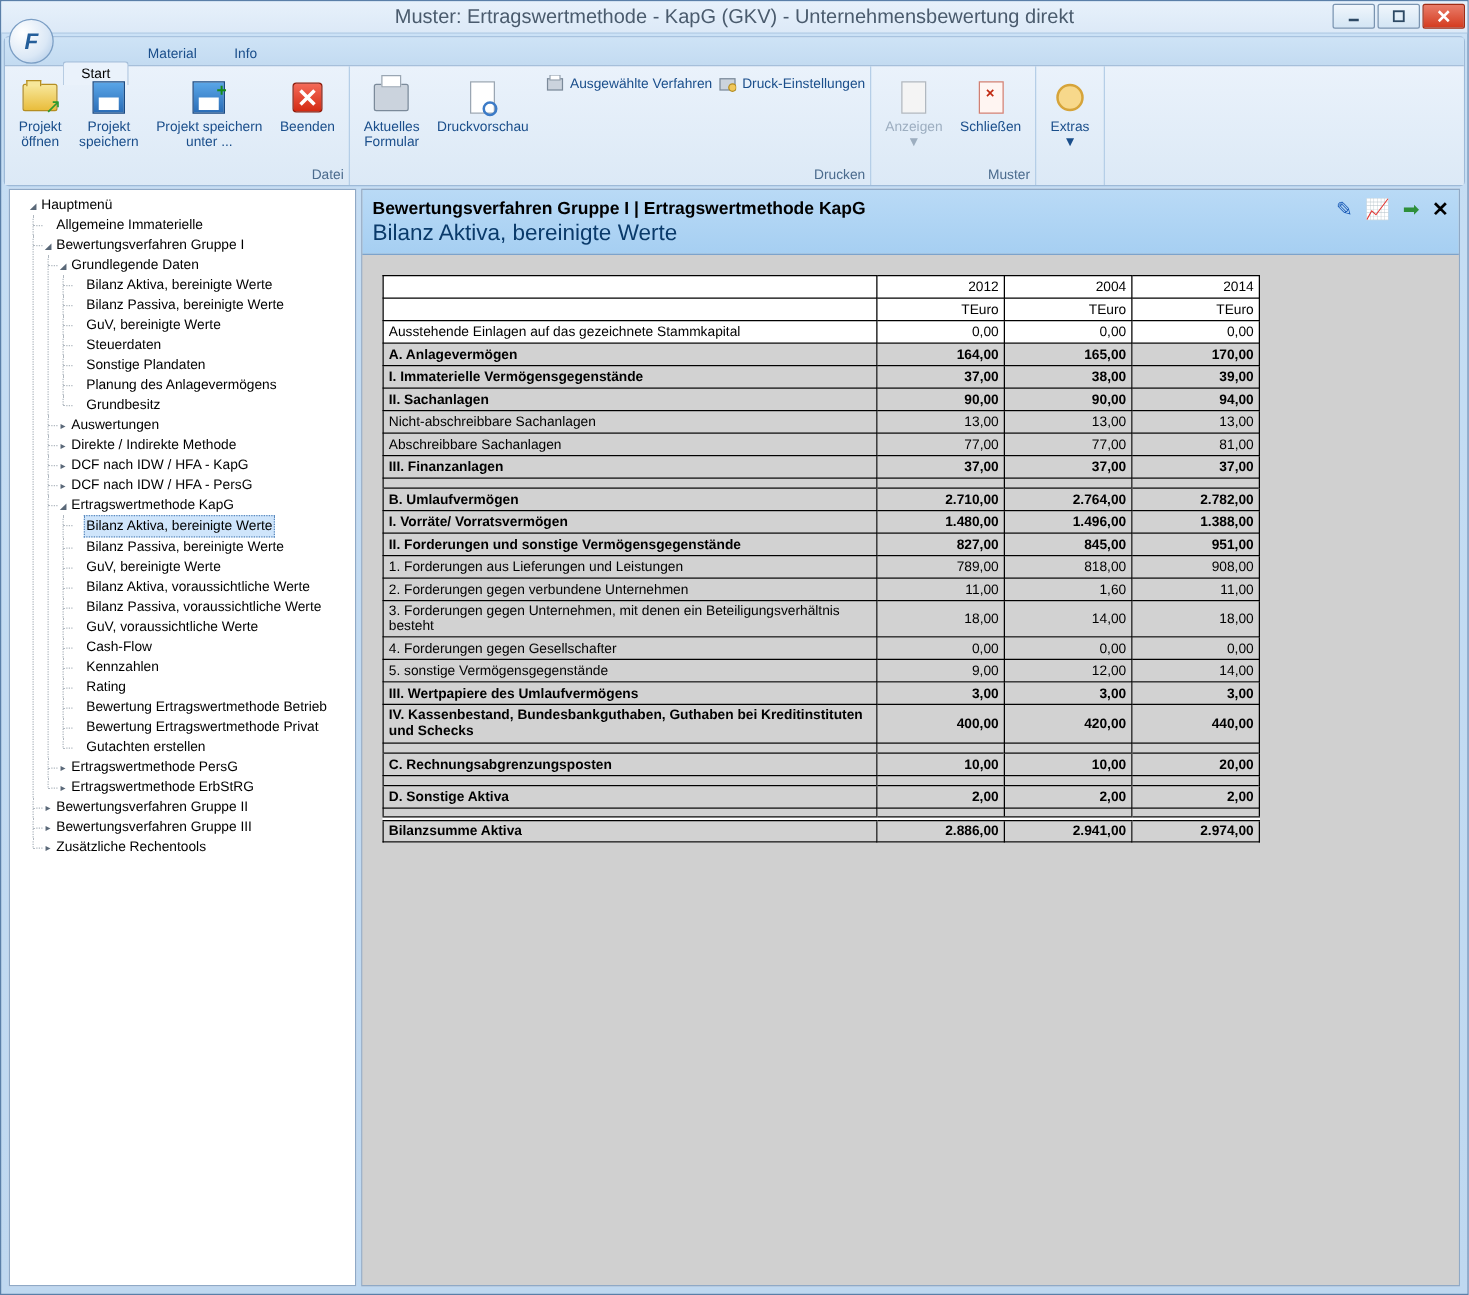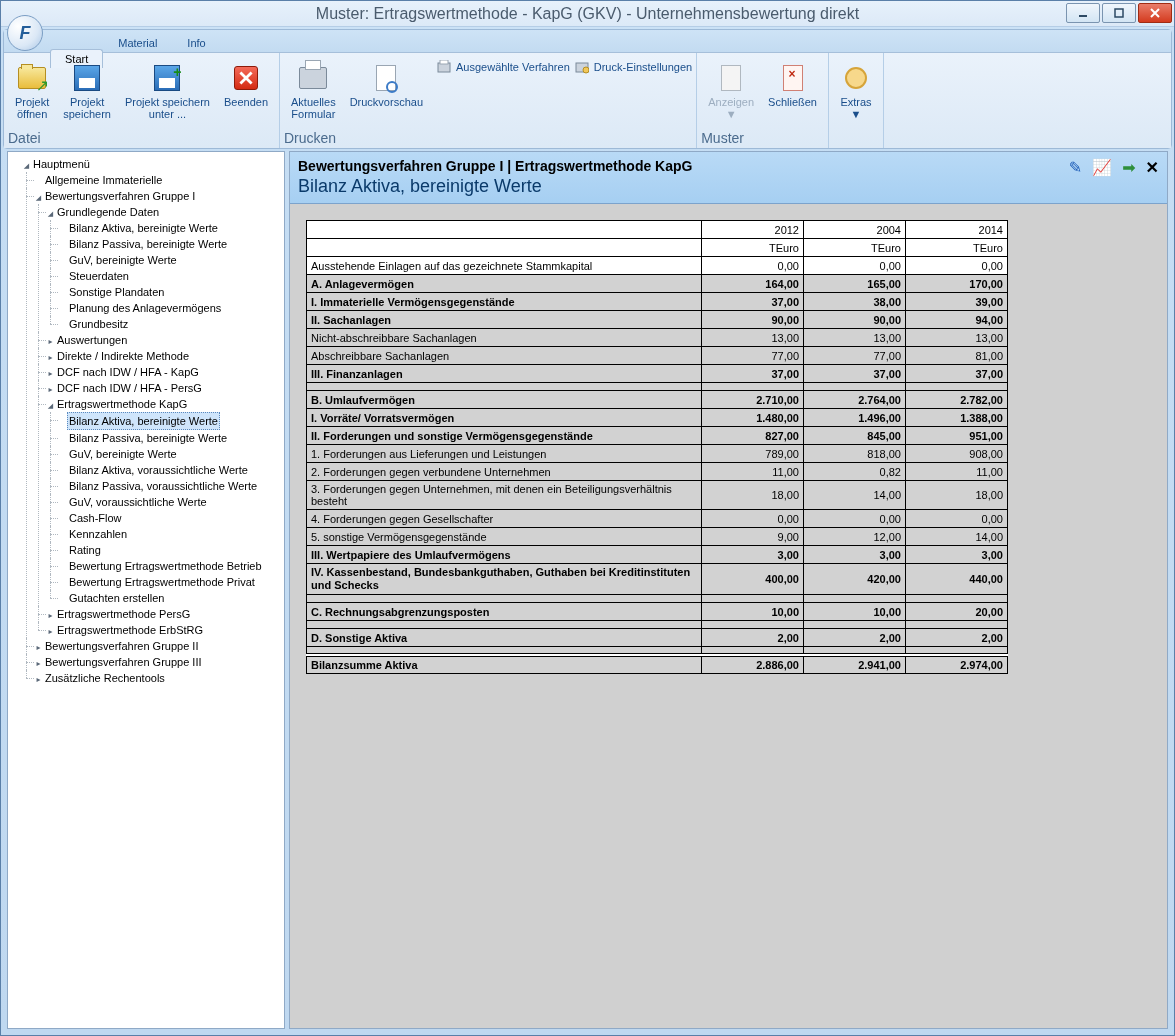--- a/index.html
+++ b/index.html
@@ -38,21 +38,21 @@
   display:flex;align-items:center;justify-content:center}
 .app-icon span{font-style:italic;font-weight:bold;font-size:18px;color:#245e9a;}
 
 .tabs{display:flex;height:22px;align-items:flex-end;padding-left:46px;background:linear-gradient(to bottom,#cee3f6,#c3dbf1);}
 .tab{padding:3px 14px 3px 14px;color:#1a4e8b;cursor:pointer;border:1px solid transparent;border-bottom:none;border-radius:3px 3px 0 0;}
 .tab.active{background:#eaf2fb;border-color:#a6bfda;color:#000;position:relative;top:16px;}
 
 .ribbon{display:flex;background:linear-gradient(to bottom,#eaf2fb,#dce9f6);border-top:1px solid #a6bfda;height:96px;}
 .group{border-right:1px solid #b5cee7;padding:4px 4px 0 4px;display:flex;flex-direction:column;align-items:center;}
 .group .buttons{display:flex;flex:1;align-items:flex-start;}
-.group .label{font-size:14px;color:#4b6b8d;padding:2px 0 2px 0;text-align:left;width:100%;}
+.group .label{font-size:11px;color:#4b6b8d;padding:2px 0 2px 0;text-align:right;width:100%;}
 .rbutton{display:flex;flex-direction:column;align-items:center;padding:4px 6px;color:#1a4e8b;cursor:pointer;border:1px solid transparent;border-radius:3px;}
 .rbutton .ic{width:32px;height:32px;display:flex;align-items:center;justify-content:center;margin-bottom:2px;}
 .rbutton span{font-size:11px;text-align:center;line-height:12px;color:#1a4e8b;}
 .rbutton.disabled span{color:#9daec0;}
 .small-btns{display:flex;flex-direction:row;gap:4px;align-items:flex-start;margin-left:6px;margin-top:2px;}
 .sbtn{display:flex;align-items:center;gap:4px;cursor:pointer;color:#1a4e8b;}
 .sbtn .ic16{width:16px;height:16px;display:flex;align-items:center;justify-content:center;}
 .carat{font-size:7px;color:#1a4e8b;}
 
 .body{display:flex;position:absolute;top:150px;left:6px;right:6px;bottom:6px;gap:4px;}
@@ -410,21 +410,21 @@
               </tr>
               <tr class="shade">
                 <td>1. Forderungen aus Lieferungen und Leistungen</td>
                 <td class="num">789,00</td>
                 <td class="num">818,00</td>
                 <td class="num">908,00</td>
               </tr>
               <tr class="shade">
                 <td>2. Forderungen gegen verbundene Unternehmen</td>
                 <td class="num">11,00</td>
-                <td class="num">0,82</td>
+                <td class="num">1,60</td>
                 <td class="num">11,00</td>
               </tr>
               <tr class="shade">
                 <td>3. Forderungen gegen Unternehmen, mit denen ein Beteiligungsverhältnis besteht</td>
                 <td class="num">18,00</td>
                 <td class="num">14,00</td>
                 <td class="num">18,00</td>
               </tr>
               <tr class="shade">
                 <td>4. Forderungen gegen Gesellschafter</td>

